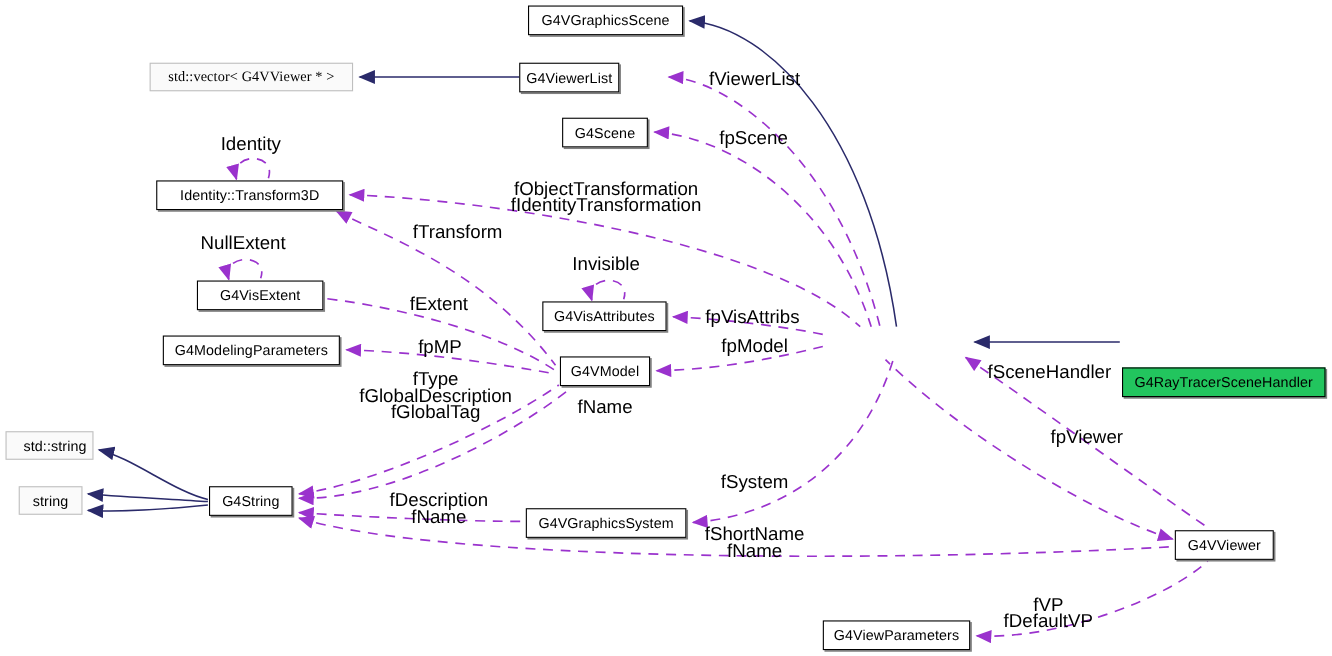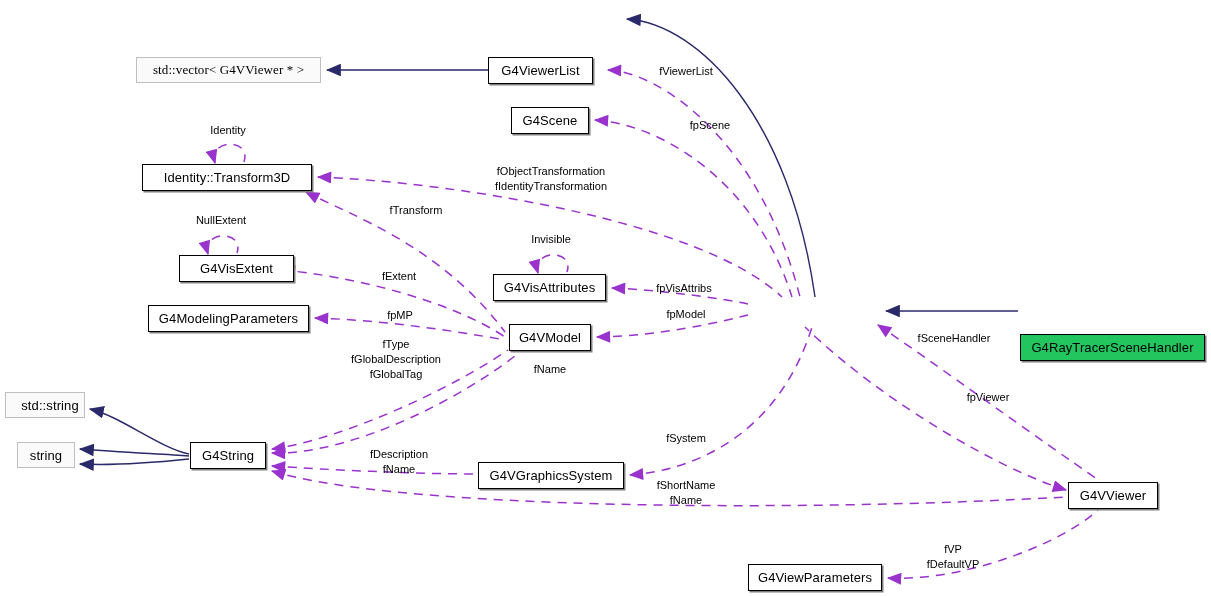--- a/index.html
+++ b/index.html
@@ -43,21 +43,21 @@
     background: #22c55e;
     box-shadow: 1.5px 1.5px 0 0 #808080;
     margin-top: 36px;
   }
   .node-box.external {
     border: 1px solid #bfbfbf;
     background: #fafafa;
   }
   .edge-label {
     position: absolute;
-    font-size: 11px;
+    font-size: 17px;
     color: #000000;
     white-space: pre;
     line-height: 15px;
     text-align: center;
     transform: translateX(-50%);
   }
 </style>
 </head>
 <body>
 
@@ -120,24 +120,25 @@
       <path d="M630,475 C700,470 780,430 812,327" marker-start="url(#arrow-usage)"></path>
 
       <path d="M878,325 C930,360 1040,440 1100,481" marker-start="url(#arrow-usage)"></path>
 
       <path d="M1066,490 C1000,470 880,400 805,327" marker-start="url(#arrow-usage)"></path>
 
       <path d="M888,578 C960,582 1060,545 1098,510" marker-start="url(#arrow-usage)"></path>
     </g>
   </svg>
 
+  <div class="node-box solid" style="left:480px; top:5px; width:141px; height:27px;">G4VGraphicsScene</div>
 
   <div class="node-box external" style="left:136px; top:57px; width:185px; height:26px;font-family:Liberation Serif, serif;">std::vector&lt; G4VViewer * &gt;</div>
 
-  <div class="node-box solid" style="left:488px; top:57px; width:105px; height:27px;">G4ViewerList</div>
+  <div class="node-box solid" style="left:472px; top:57px; width:91px; height:27px;">G4ViewerList</div>
 
   <div class="node-box solid" style="left:511px; top:107px; width:78px; height:27px;">G4Scene</div>
 
   <div class="node-box solid" style="left:142px; top:164px; width:170px; height:27px;">Identity::Transform3D</div>
 
   <div class="node-box solid" style="left:179px; top:255px; width:115px; height:27px;">G4VisExtent</div>
 
   <div class="node-box solid" style="left:493px; top:274px; width:113px; height:27px;">G4VisAttributes</div>
 
 
@@ -154,21 +155,21 @@
   <div class="node-box solid" style="left:190px; top:442px; width:76px; height:27px;">G4String</div>
 
   <div class="node-box solid" style="left:478px; top:462px; width:146px; height:27px;">G4VGraphicsSystem</div>
 
   <div class="node-box solid" style="left:1068px; top:482px; width:90px; height:27px;">G4VViewer</div>
 
   <div class="node-box solid" style="left:748px; top:564px; width:134px; height:27px;">G4ViewParameters</div>
 
   <div class="edge-label" style="left:686px; top:64px;">fViewerList</div>
 
-  <div class="edge-label" style="left:685px; top:118px;margin-left:25px;">fpScene</div>
+  <div class="edge-label" style="left:685px; top:118px;">fpScene</div>
 
   <div class="edge-label" style="left:228px; top:123px;">Identity</div>
 
   <div class="edge-label" style="left:551px; top:164px;">fObjectTransformation
 fIdentityTransformation</div>
 
   <div class="edge-label" style="left:396px; top:203px;margin-left:20px;">fTransform</div>
 
   <div class="edge-label" style="left:221px; top:213px;">NullExtent</div>
 

